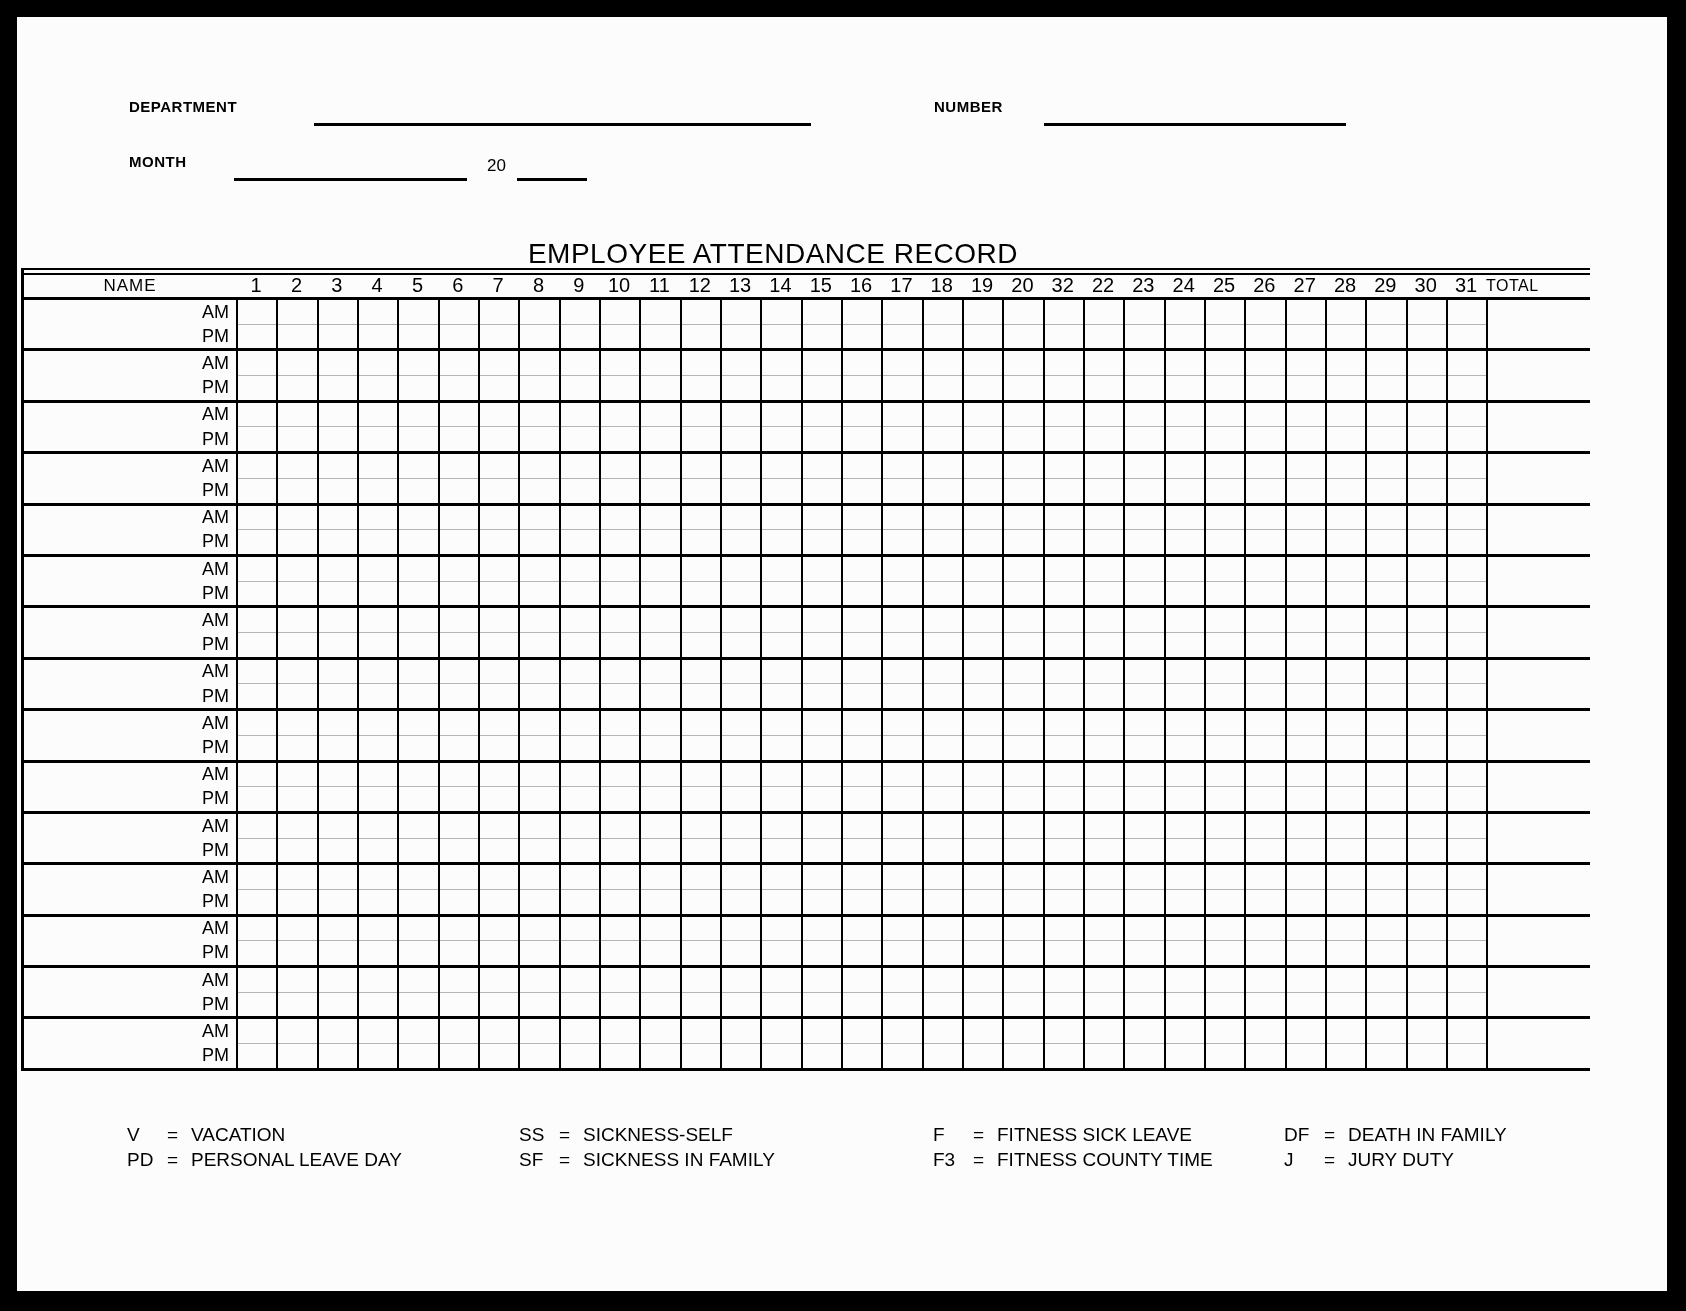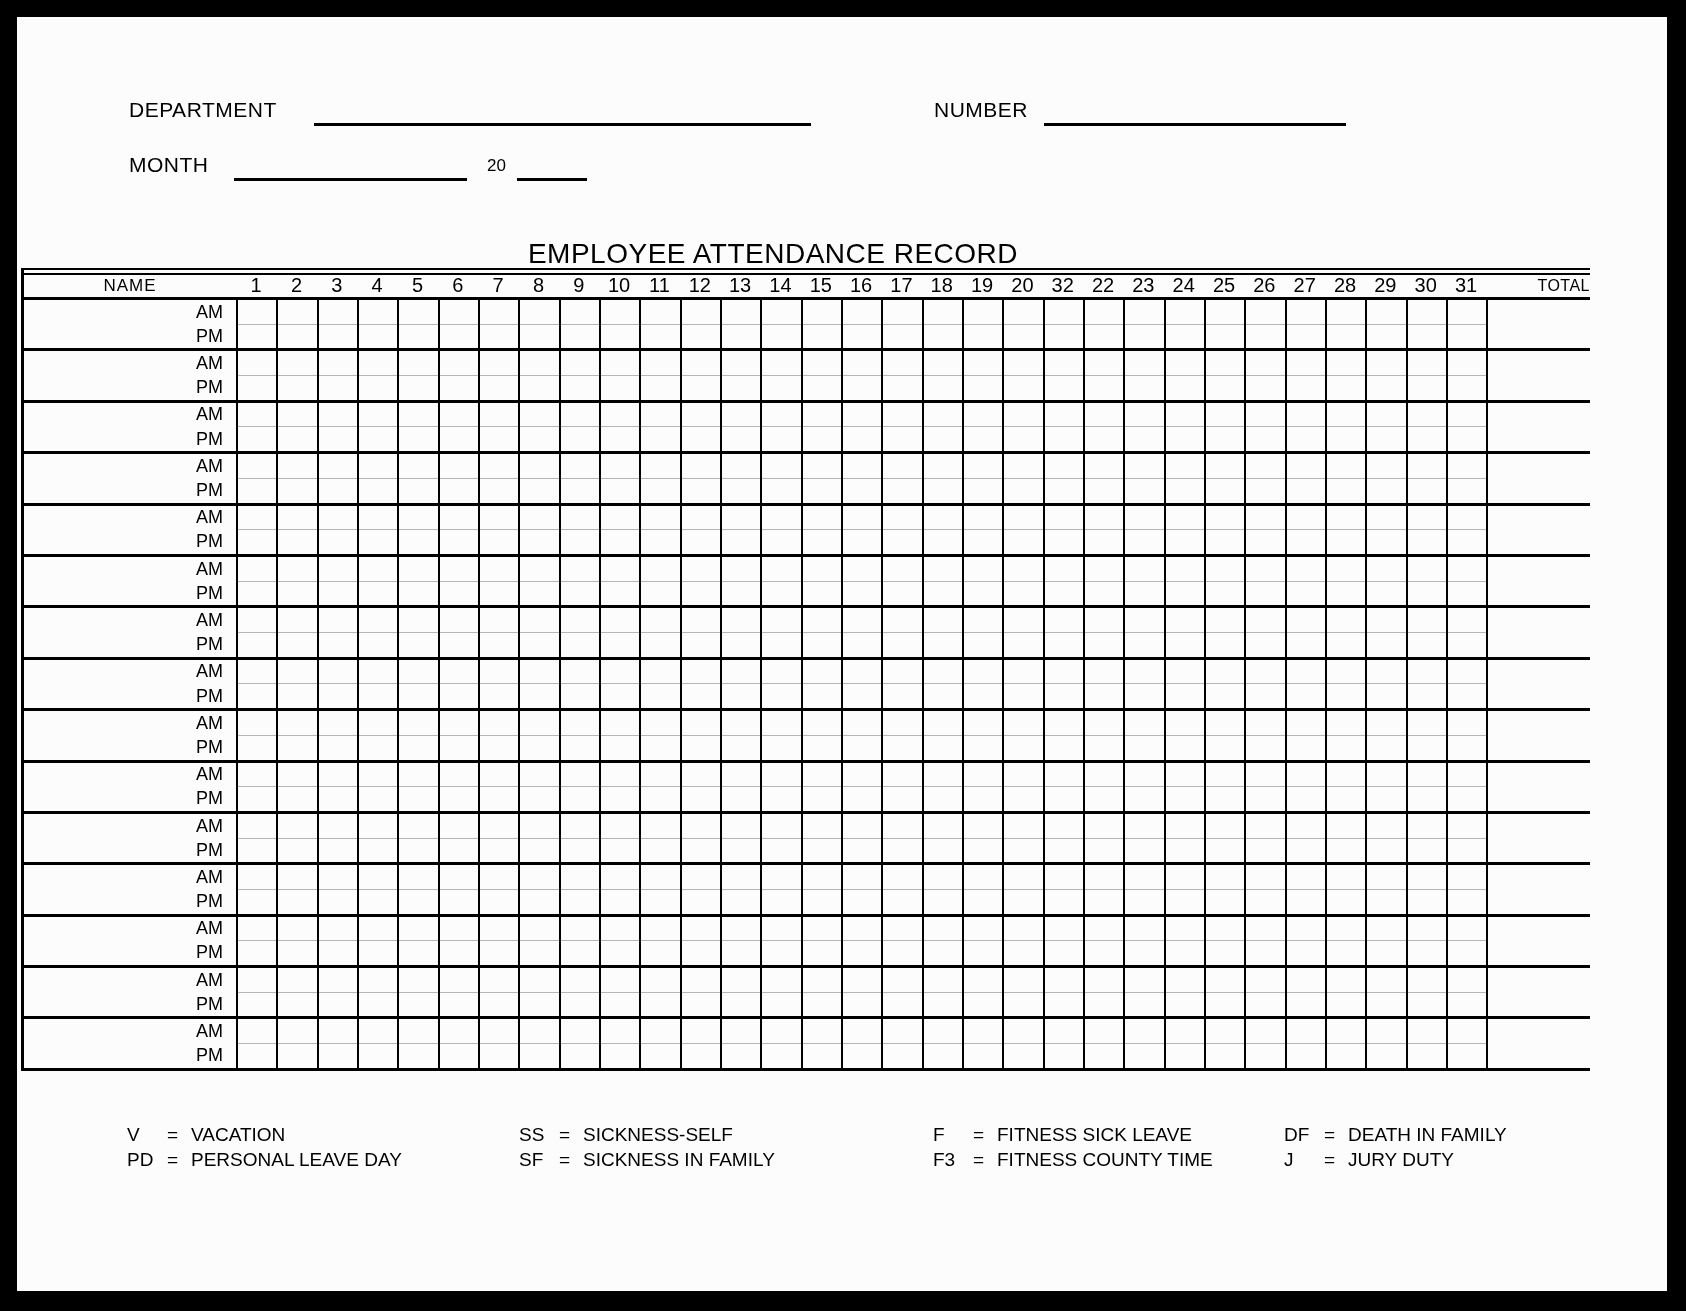--- a/index.html
+++ b/index.html
@@ -4,42 +4,42 @@
 <style>
   html,body{margin:0;padding:0;}
   body{
     width:1686px;height:1311px;position:relative;background:#000;
     font-family:"Liberation Sans","DejaVu Sans",sans-serif;color:#000;
     -webkit-font-smoothing:antialiased;
   }
   .page{position:absolute;left:17px;top:17px;right:19px;bottom:20px;background:#fcfcfc;}
 
   
-  .flabel{position:absolute;font-weight:normal;font-size:21px;letter-spacing:.5px;white-space:nowrap;}
+  .flabel{position:absolute;font-weight:bold;font-size:15px;letter-spacing:.5px;white-space:nowrap;}
   .fline{position:absolute;height:3px;background:#000;}
   .yprefix{position:absolute;font-size:17px;}
 
   .title{position:absolute;left:0;top:221px;width:1512px;text-align:center;
          font-weight:normal;font-size:28px;letter-spacing:.5px;}
 
   
   .tbl{position:absolute;left:4px;top:251px;width:1569px;border-left:3px solid #000;box-sizing:border-box;}
   .rule2{height:2px;background:#000;}
   .rulegap{height:3px;}
   .rule3{height:3px;background:#000;}
   .hdr{display:flex;height:22px;}
   .hname{width:212px;text-align:center;font-size:17px;line-height:22px;letter-spacing:1px;}
   .hdays{width:1250px;display:flex;}
   .hday{flex:1;text-align:center;font-size:20px;line-height:21px;}
-  .htotal{width:104px;text-align:right;font-size:16px;line-height:22px;letter-spacing:.5px;}
+  .htotal{width:104px;text-align:left;font-size:16px;line-height:22px;letter-spacing:.5px;}
 
   .block{display:flex;height:51.4px;border-bottom:3px solid #000;box-sizing:border-box;}
   .name-cell{width:212px;display:flex;flex-direction:column;}
   .plabel{flex:1;display:flex;align-items:center;justify-content:flex-end;
-          padding-right:13px;font-size:18px;}
+          padding-right:7px;font-size:18px;}
   .days{width:1250px;display:flex;}
   .dcell{flex:1;border-left:2px solid #000;box-sizing:border-box;display:flex;flex-direction:column;}
   .sub{flex:1;}
   .sub.am{border-bottom:1px solid #b5b5b5;}
   .tcell{width:104px;border-left:2px solid #000;box-sizing:border-box;}
 
   
   .lcol{position:absolute;top:1105px;font-size:19px;white-space:nowrap;}
   .lrow{height:25px;line-height:25px;}
   .lcode{display:inline-block;width:40px;}

